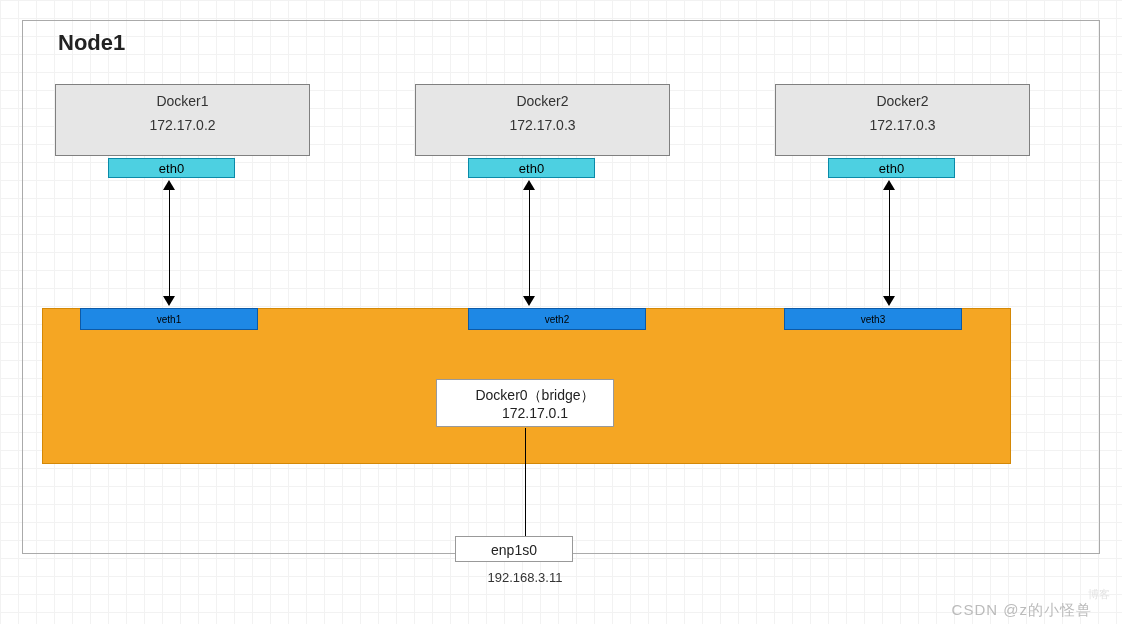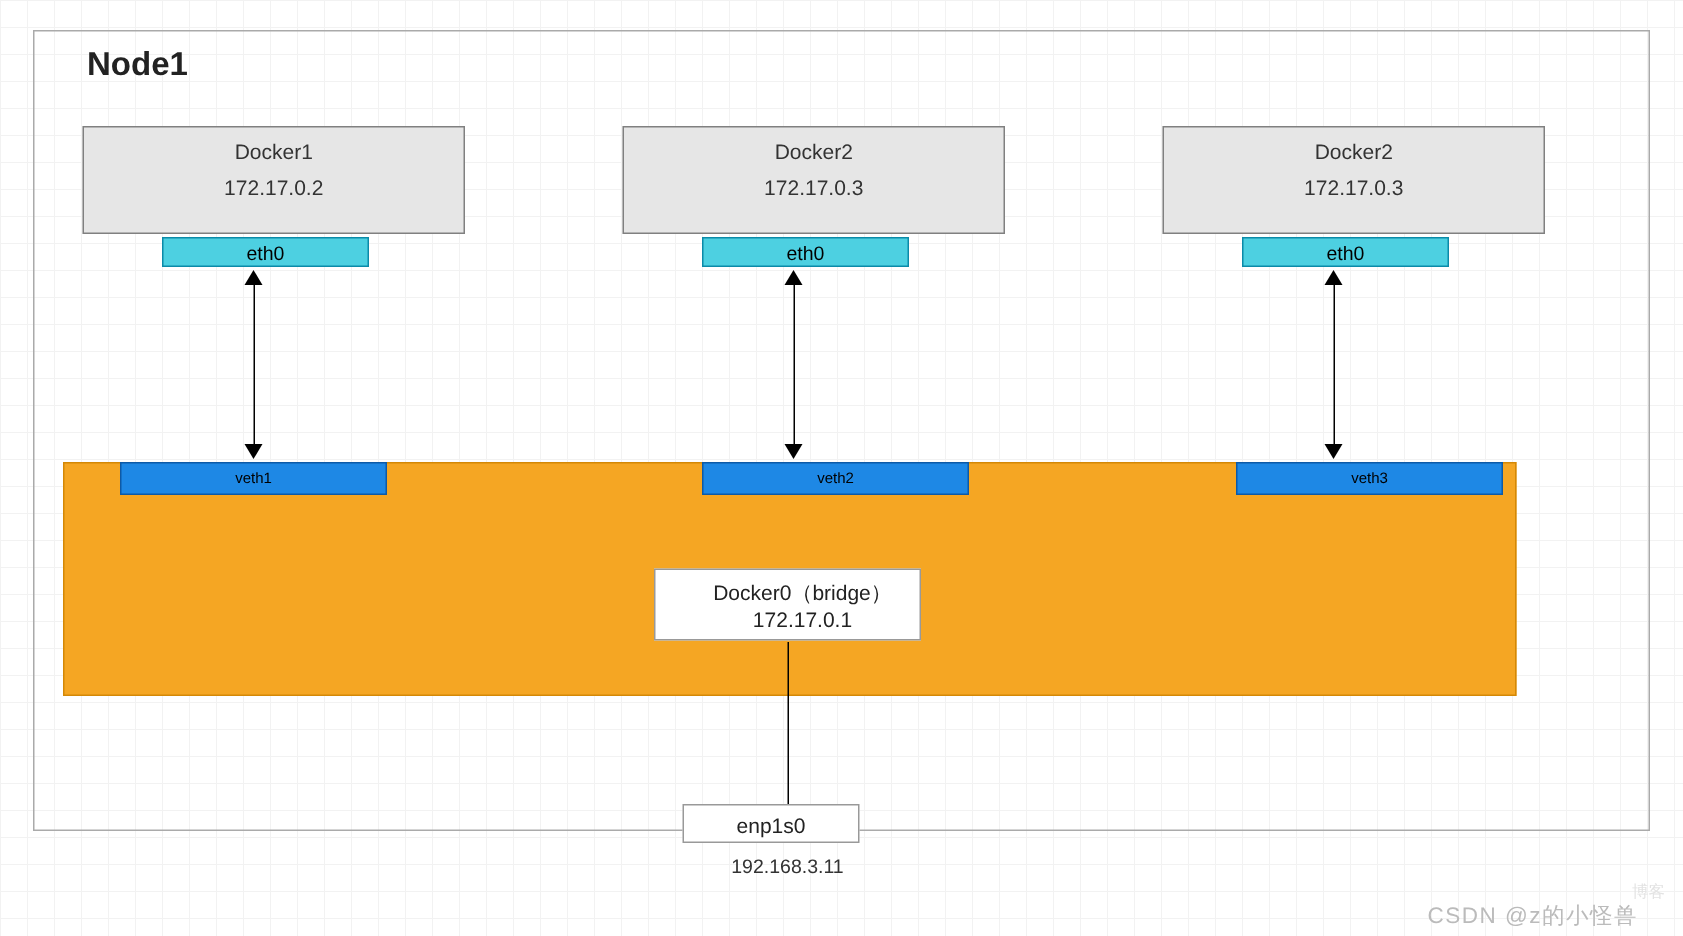--- a/index.html
+++ b/index.html
@@ -42,21 +42,21 @@
     border: 1px solid #808080;
     background: #e6e6e6;
     text-align: center;
     padding-top: 8px;
     font-size: 14px;
     color: #333;
   }
   .docker-box .d-name { margin-bottom: 8px; }
   .eth-port {
     position: absolute;
-    width: 138px;
+    width: 127px;
     height: 20px;
     line-height: 20px;
     background: #4dd0e1;
     border: 1px solid #0b8aa8;
     text-align: center;
     font-size: 13px;
     color: #000;
   }
   .veth-port {
     position: absolute;
@@ -171,21 +171,21 @@
   <div class="docker-box" style="left:775px; top:84px;">
     <div class="d-name">Docker2</div>
     <div>172.17.0.3</div>
   </div>
   <div class="eth-port" style="left:828px; top:158px;">eth0</div>
 
   <div class="bridge"></div>
 
   <div class="veth-port" style="left:80px; top:308px;">veth1</div>
   <div class="veth-port" style="left:440px; top:308px;margin-left:28px;">veth2</div>
-  <div class="veth-port" style="left:824px; top:308px;">veth3</div>
+  <div class="veth-port" style="left:784px; top:308px;">veth3</div>
 
   <div class="bridge-label">
     <div>Docker0（bridge）</div>
     <div>172.17.0.1</div>
   </div>
 
   <div class="conn-wrap" style="left:163px; top:180px; height:126px;">
     <div class="arrow-up" style="top:0;"></div>
     <div class="conn-line" style="top:8px; height:110px;"></div>
     <div class="arrow-down" style="bottom:0;"></div>

